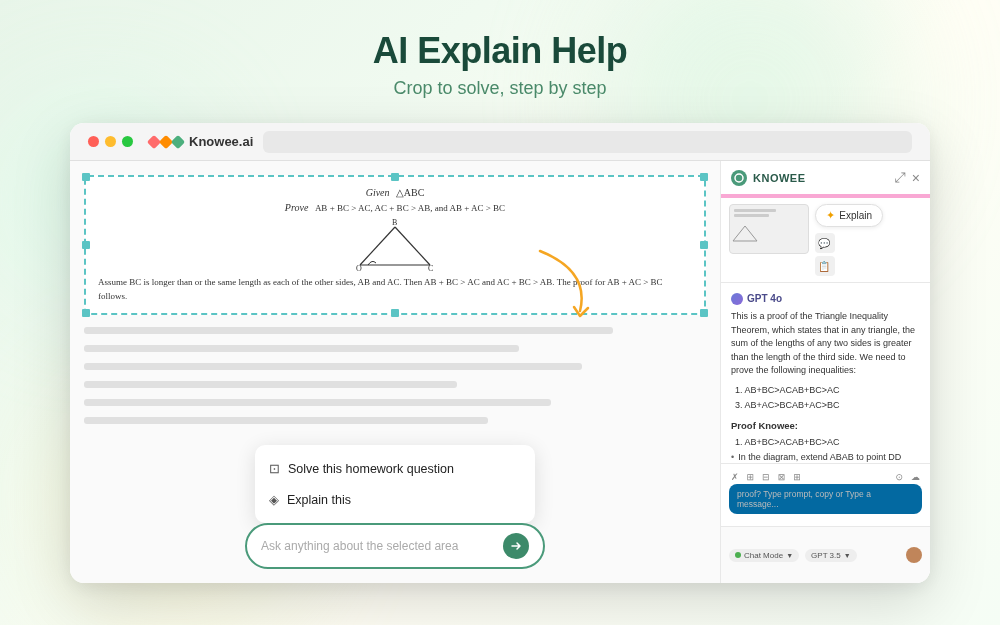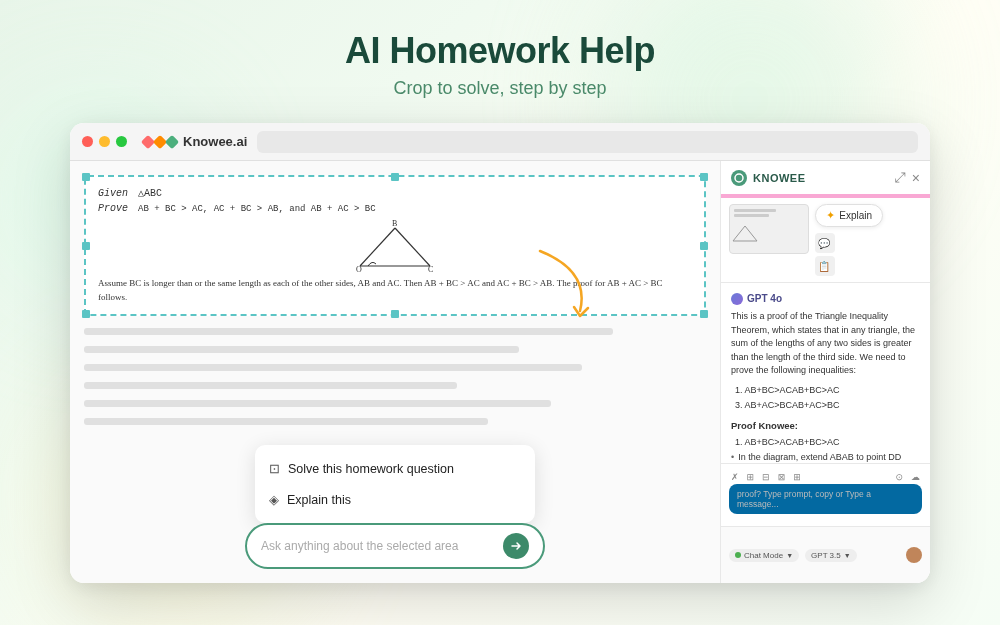--- a/index.html
+++ b/index.html
@@ -38,21 +38,21 @@
       border-radius: 14px;
       box-shadow: 0 20px 60px rgba(0,0,0,0.15), 0 4px 20px rgba(0,0,0,0.08);
       overflow: hidden;
       display: flex;
       flex-direction: column;
     }
 
     .browser-toolbar {
       background: #f5f5f5;
       border-bottom: 1px solid #e0e0e0;
-      padding: 8px 12px;
+      padding: 8px 18px;
       display: flex;
       align-items: center;
       gap: 10px;
       height: 38px;
       flex-shrink: 0;
     }
 
     .traffic-lights {
       display: flex;
       gap: 6px;
@@ -154,21 +154,22 @@
     .sh-br { bottom: -4px; right: -4px; }
     .sh-tm { top: -4px; left: 50%; transform: translateX(-50%); }
     .sh-bm { bottom: -4px; left: 50%; transform: translateX(-50%); }
     .sh-ml { top: 50%; left: -4px; transform: translateY(-50%); }
     .sh-mr { top: 50%; right: -4px; transform: translateY(-50%); }
 
     .math-given {
       font-size: 10px;
       color: #333;
       margin-bottom: 4px;
-      font-family: Liberation Mono, monospace;
+      font-family: Liberation Serif, serif;
+      text-align: center;
     }
 
     .math-given span.label {
       font-style: italic;
       margin-right: 4px;
     }
 
     .math-triangle-svg {
       margin: 4px auto;
       display: block;
@@ -537,21 +538,21 @@
       left: 0;
     }
   </style>
 </head>
 <body>
 
 <div class="bg-blob blob1"></div>
 <div class="bg-blob blob2"></div>
 <div class="bg-blob blob3"></div>
 
-<h1 class="hero-title">AI Homework Help</h1>
+<h1 class="hero-title">AI Explain Help</h1>
 <p class="hero-subtitle">Crop to solve, step by step</p>
 
 <div class="browser-window">
 
   <div class="browser-toolbar">
     <div class="traffic-lights">
       <div class="traffic-light tl-red"></div>
       <div class="traffic-light tl-yellow"></div>
       <div class="traffic-light tl-green"></div>
     </div>

